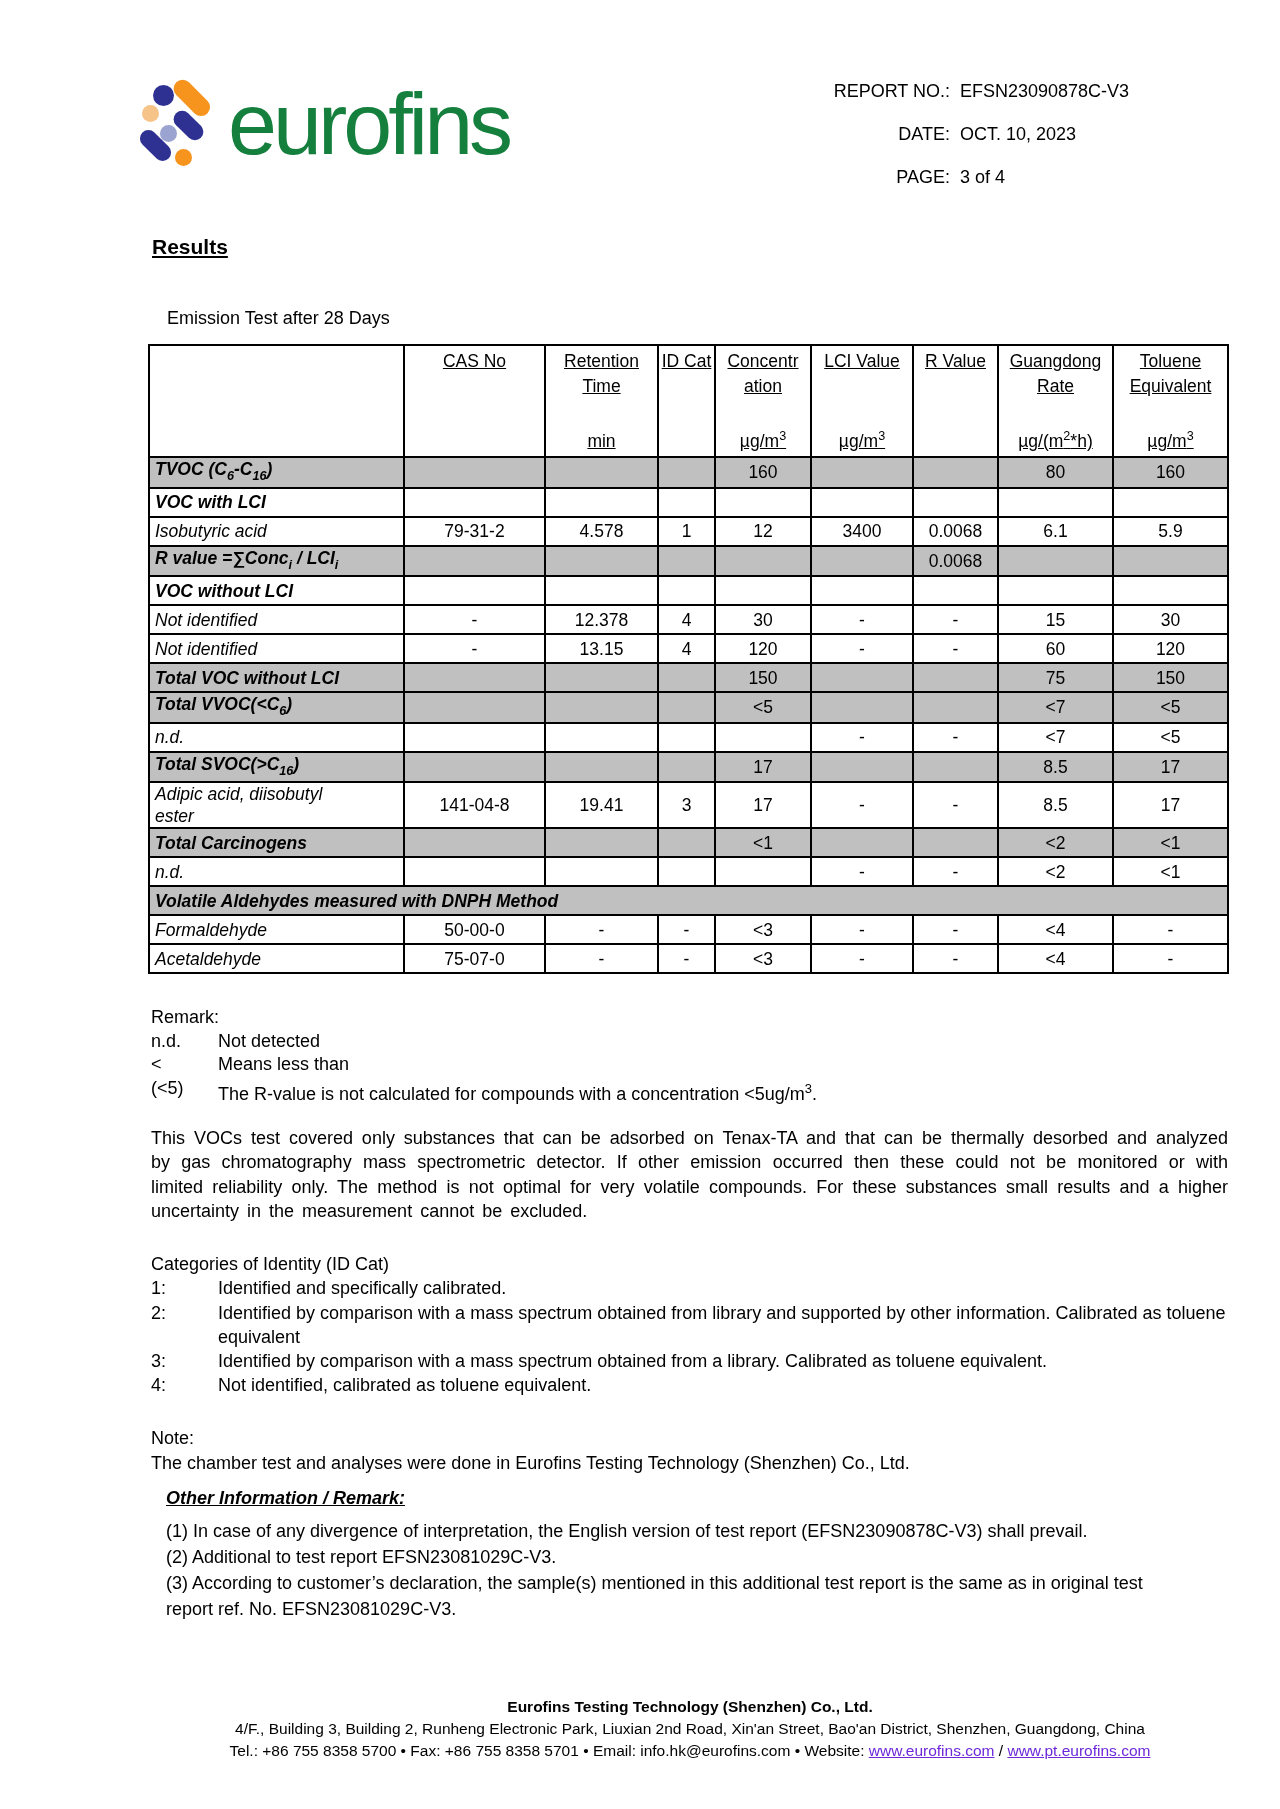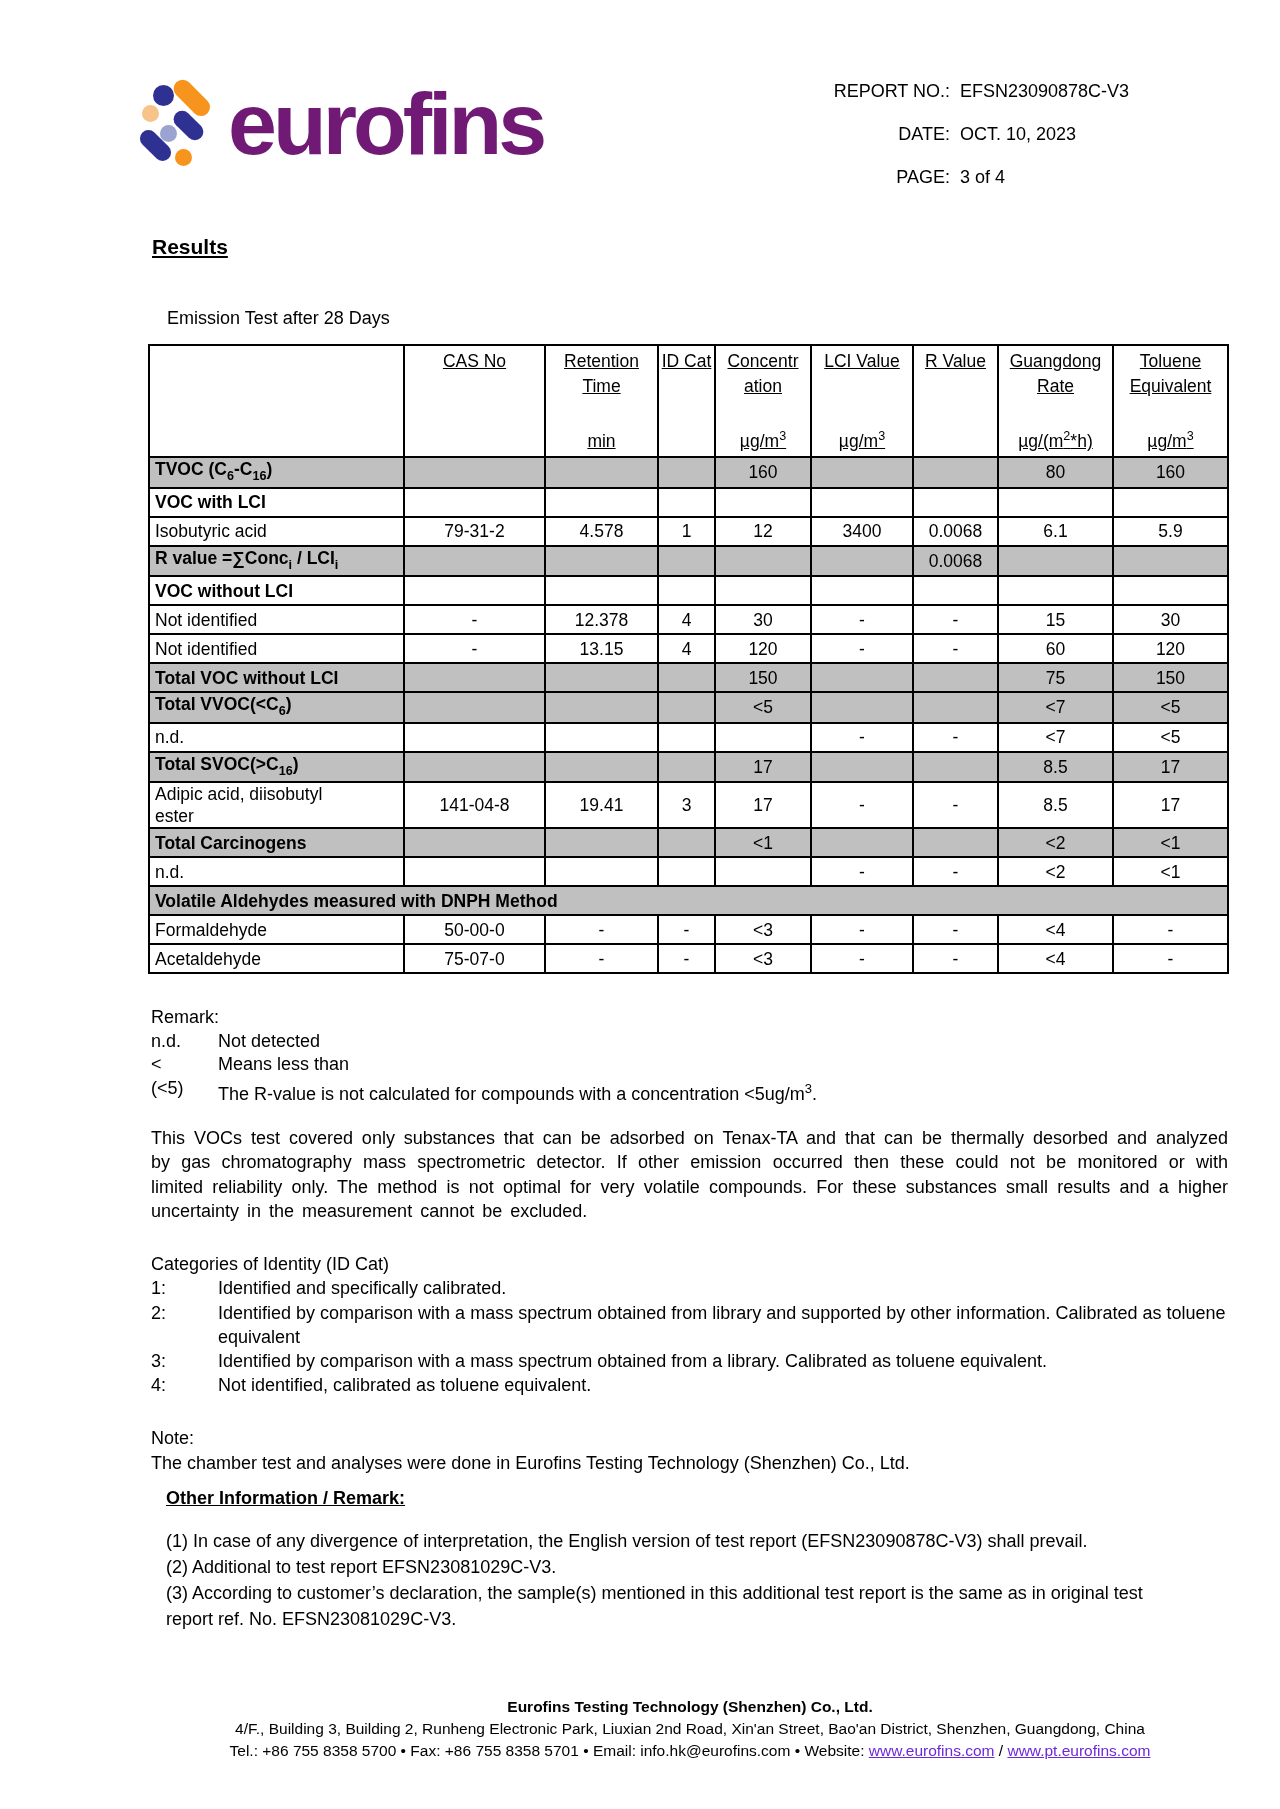--- a/index.html
+++ b/index.html
@@ -13,60 +13,60 @@
   .logo-icon { position: absolute; left: 135px; top: 82px; width: 80px; height: 90px; }
   .logo-icon .shape { position: absolute; }
   .dot { border-radius: 50%; }
   .capsule { border-radius: 10px; }
   .navy { background: #2e3192; }
   .orange { background: #f7941d; }
   .pale { background: #f6c389; }
   .lavender { background: #9ba3d0; }
   .logo-text {
     position: absolute; left: 228px; top: 80px; font-size: 88px; line-height: 1;
-    color: #701a75; letter-spacing: -4px; font-weight: 700;
+    color: #15803d; letter-spacing: -4px; font-weight: 400;
   }
 
   
   .report-meta { position: absolute; left: 700px; top: 78px; width: 460px; font-size: 18px; }
   .meta-row { display: grid; grid-template-columns: 250px auto; column-gap: 10px; margin-bottom: 17px; line-height: 26px; }
   .meta-label { text-align: right; }
 
   
   .results-heading { position: absolute; left: 152px; top: 235px; margin: 0; font-size: 21px; font-weight: bold; text-decoration: underline; }
   .sub-heading { position: absolute; left: 151px; top: 292px; margin: 16px; font-size: 18px; font-weight: normal; }
 
   
   table.results { position: absolute; left: 148px; top: 344px; width: 1079px; border-collapse: collapse; table-layout: fixed; font-size: 17.5px; }
   table.results th, table.results td { border: 2px solid #000; padding: 0 3px; }
   table.results thead th { height: 112px; font-weight: normal; vertical-align: top; padding: 3px 2px 4px 2px; }
   .hwrap { height: 100%; display: flex; flex-direction: column; justify-content: space-between; align-items: center; text-align: center; line-height: 25px; text-decoration: underline; }
   .col-unit { min-height: 22px; line-height: 22px; }
   table.results td { height: 29px; text-align: center; line-height: 22px; }
-  table.results td.label { text-align: left; padding-left: 5px; }
+  table.results td.label { text-align: left; padding-left: 5px; font-style: italic; }
   table.results tr.shaded td { background: #c0c0c0; }
   table.results td.boldlabel { font-weight: bold; }
   sub { font-size: 72%; } sup { font-size: 72%; }
 
   
   .remark { position: absolute; left: 151px; top: 1006px; width: 1076px; font-size: 18px; line-height: 23.5px; }
   .def-row { display: grid; grid-template-columns: 67px auto; }
 
   
   .voc-par { position: absolute; left: 151px; top: 1126px; width: 1077px; margin: 0; font-size: 18px; line-height: 24.4px; text-align: justify; word-spacing: 3px; }
 
   
   .categories { position: absolute; left: 151px; top: 1252px; width: 1078px; font-size: 18px; line-height: 24.3px; }
 
   
   .note { position: absolute; left: 151px; top: 1426px; width: 1077px; font-size: 18px; line-height: 25px; }
 
   
   .other-info { position: absolute; left: 166px; top: 1485px; width: 990px; font-size: 18px; line-height: 26px; }
-  .oi-title { font-weight: bold; text-decoration: underline; margin-bottom: 17px; }
+  .oi-title { font-weight: bold; font-style: italic; text-decoration: underline; margin-bottom: 7px; }
   .oi-item { margin: 0; }
 
   
   .footer { position: absolute; left: 150px; top: 1696px; width: 1080px; text-align: center; font-size: 15.5px; line-height: 22px; }
   .footer-company { font-weight: bold; }
   .footer a { color: #6d28d9; text-decoration: underline; cursor: pointer; }
 </style>
 </head>
 <body>
 

